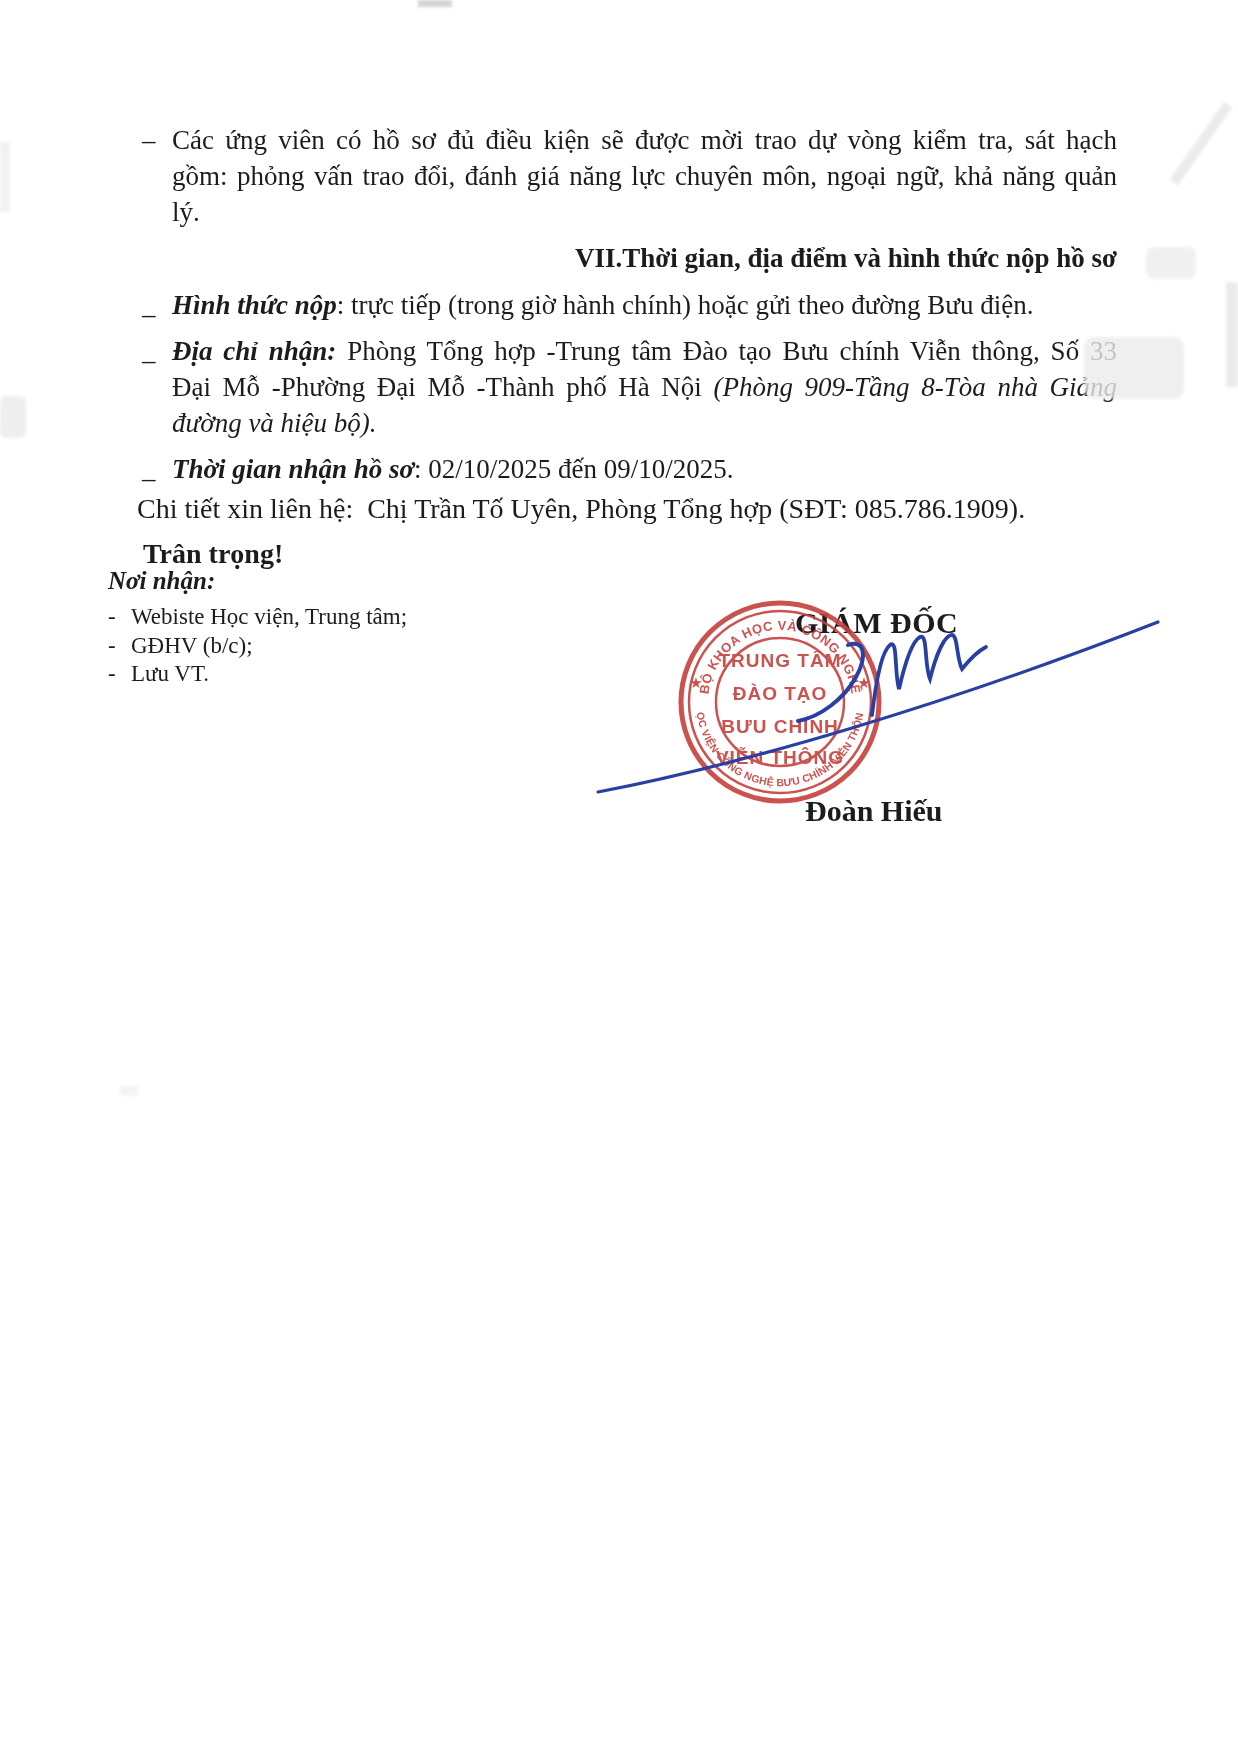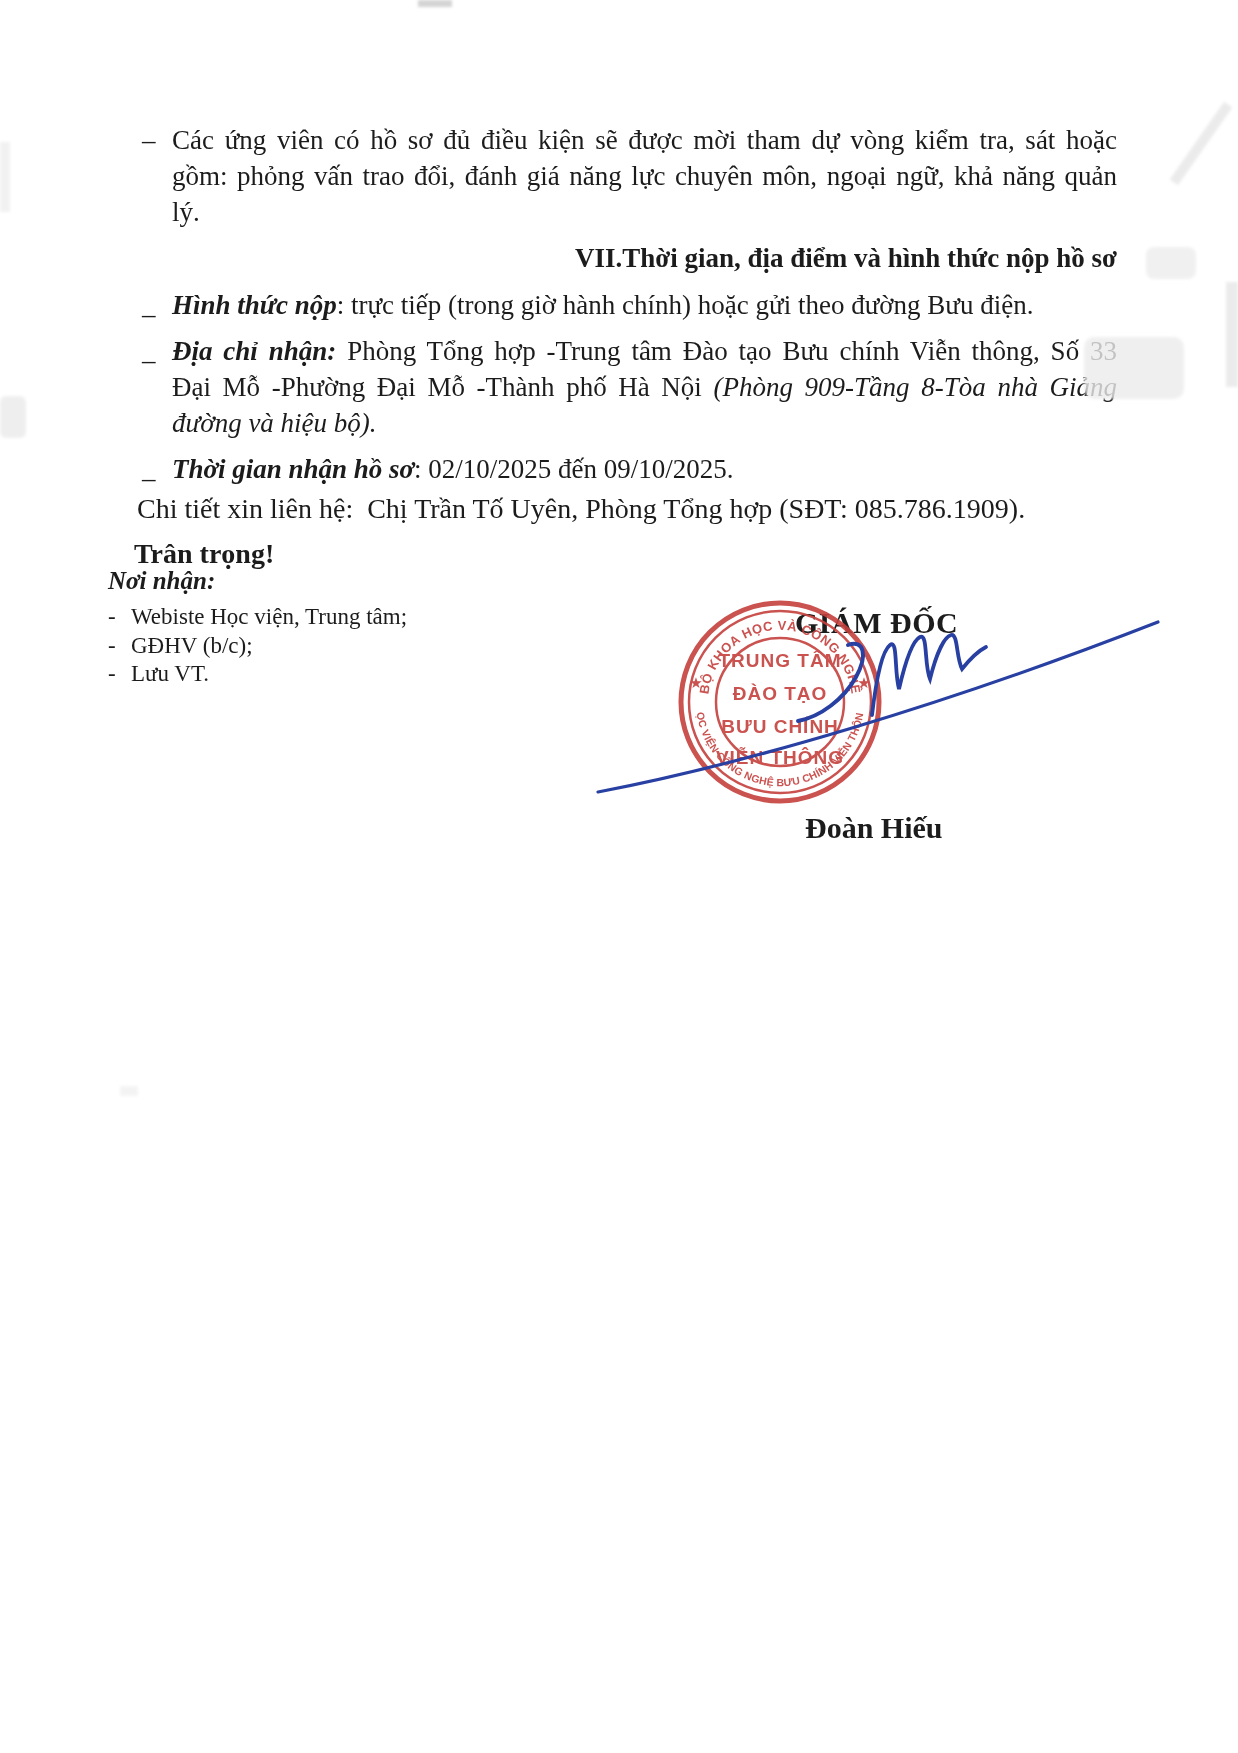--- a/index.html
+++ b/index.html
@@ -29,35 +29,34 @@
   }
   .dash.low{transform:translateY(9px);}
   .bi{font-weight:bold;font-style:italic;}
   .it{font-style:italic;text-align:center;}
   .section-heading{
     left:140px;width:977px;
     font-size:27px;line-height:36px;font-weight:bold;
   }
   .section-heading .numeral{display:inline-block;width:73px;}
   .contact{left:137px;font-size:28px;line-height:36px;}
-  .regards{left:134px;font-size:28px;line-height:36px;font-weight:bold;}
+  .regards{left:143px;font-size:28px;line-height:36px;font-weight:bold;}
   .recipients{left:108px;}
   .recipients-heading{font-size:25px;font-weight:bold;font-style:italic;line-height:30px;}
   .recipient-row{font-size:23px;line-height:28.5px;}
   .recipient-row .rdash{display:inline-block;width:23px;}
   .director-title{
     left:795px;top:606px;
     font-size:30px;font-weight:bold;letter-spacing:.5px;
     z-index:2;
   }
   .signer-name{
     left:805px;top:794px;
     font-size:30px;font-weight:bold;
     z-index:2;
-    margin-top:17px;
   }
   .stamp-wrap{left:670px;top:592px;width:220px;height:220px;z-index:3;opacity:.9;}
   .stamp-wrap svg{display:block;}
   .stamp-center-text{
     font-family:"Liberation Sans","DejaVu Sans",sans-serif;
     font-weight:bold;letter-spacing:1px;
   }
   .stamp-arc-text{
     font-family:"Liberation Sans","DejaVu Sans",sans-serif;
     font-weight:bold;
@@ -72,21 +71,21 @@
 <div class="artifact" style="left:1196px;top:96px;width:10px;height:95px;background:#e3e3e3;transform:rotate(35deg);opacity:.7;"></div>
 <div class="artifact" style="left:1146px;top:247px;width:50px;height:32px;background:#ededed;border-radius:8px;opacity:.8;"></div>
 <div class="artifact" style="left:1084px;top:337px;width:100px;height:62px;background:#ececec;border-radius:10px;opacity:.8;"></div>
 <div class="artifact" style="left:1226px;top:282px;width:12px;height:105px;background:#e7e7e7;opacity:.8;"></div>
 <div class="artifact" style="left:0;top:396px;width:26px;height:42px;background:#ebebeb;border-radius:6px;opacity:.8;"></div>
 <div class="artifact" style="left:0;top:142px;width:10px;height:70px;background:#eeeeee;opacity:.8;"></div>
 <div class="artifact" style="left:120px;top:1086px;width:18px;height:10px;background:#efefef;opacity:.7;"></div>
 
 <span class="dash" style="top:122px;">–</span>
 <div class="abs body-text" style="top:122px;">
-  <div class="jline">Các ứng viên có hồ sơ đủ điều kiện sẽ được mời tham dự vòng kiểm tra, sát hoặc</div>
+  <div class="jline">Các ứng viên có hồ sơ đủ điều kiện sẽ được mời trao dự vòng kiểm tra, sát hạch</div>
   <div class="jline">gồm: phỏng vấn trao đổi, đánh giá năng lực chuyên môn, ngoại ngữ, khả năng quản</div>
   <div class="lline">lý.</div>
 </div>
 
 <div class="abs section-heading" style="top:240px;text-align:right;">
   <span class="numeral">VII.</span><span>Thời gian, địa điểm và hình thức nộp hồ sơ</span>
 </div>
 
 <span class="dash low" style="top:287px;">–</span>
 <div class="abs body-text lline" style="top:287px;">

